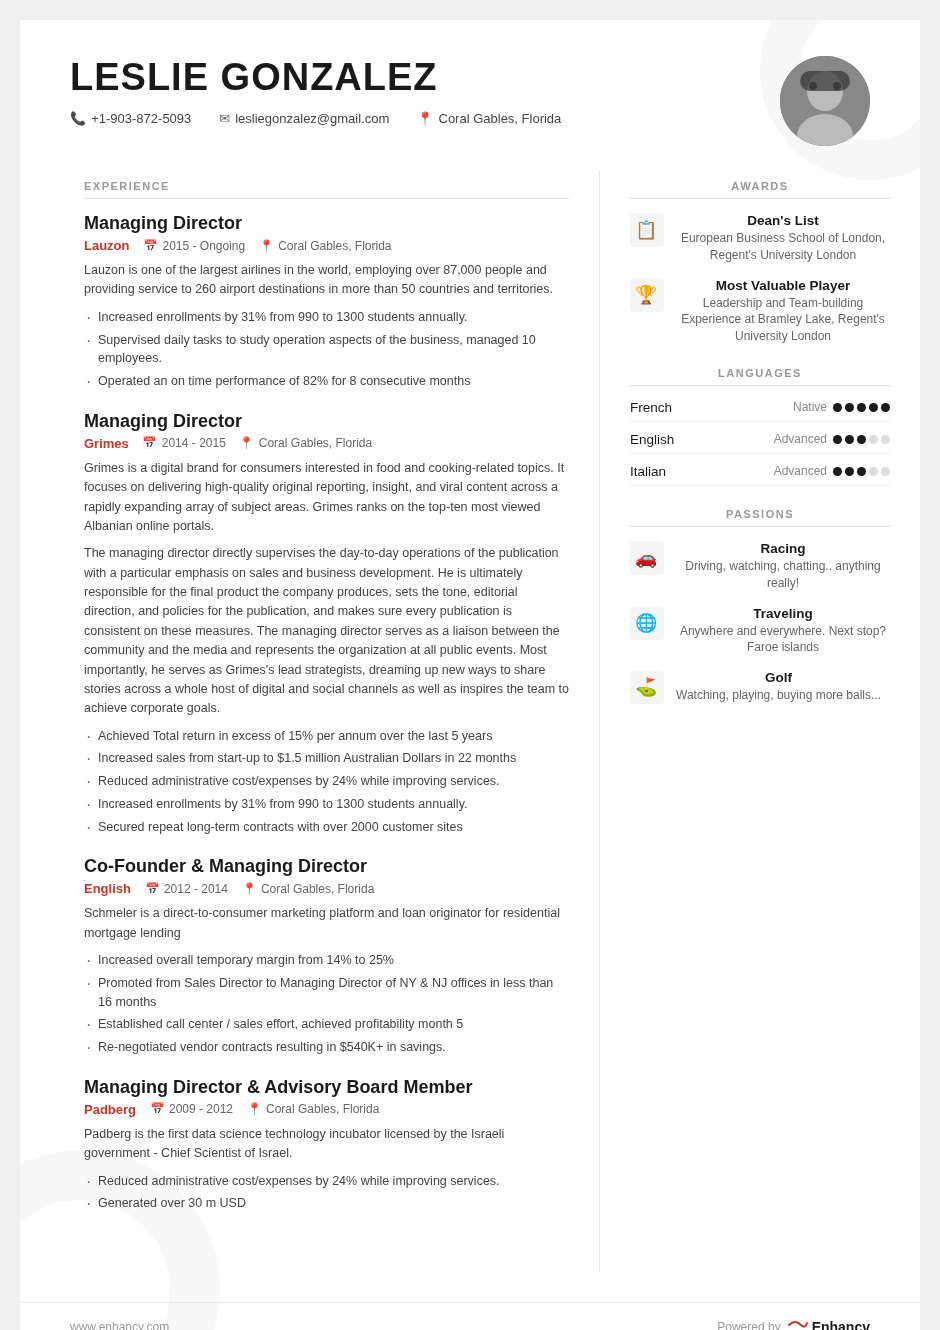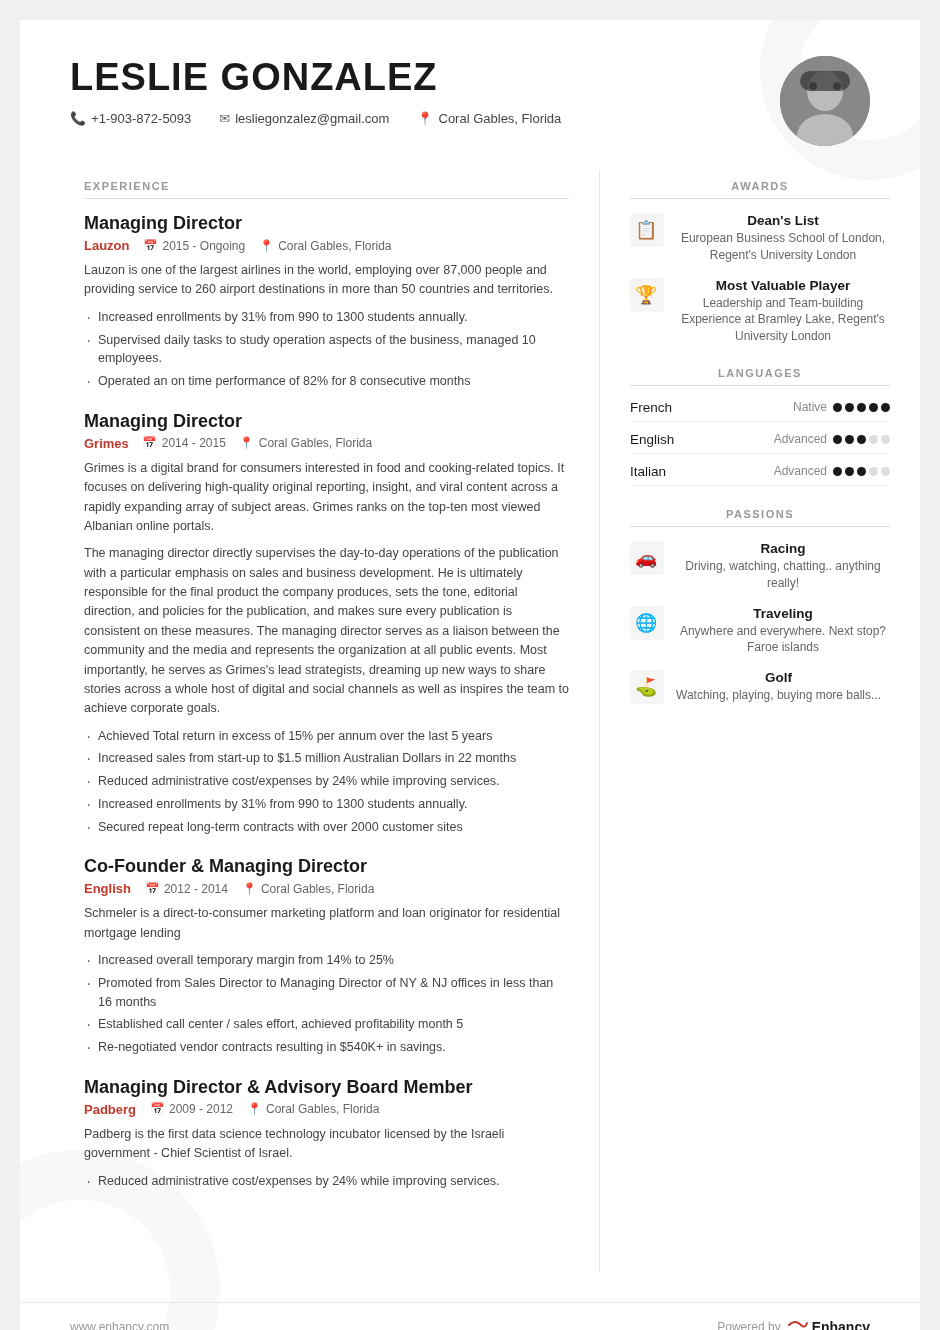--- a/index.html
+++ b/index.html
@@ -446,20 +446,21 @@
       </span>
       <span class="exp-location">
         <span>📍</span>
         Coral Gables, Florida
       </span>
     </div>
     <p class="exp-desc">Padberg is the first data science technology incubator licensed by the Israeli government - Chief Scientist of Israel.</p>
 
     <ul class="bullet-list">
                 <li>Reduced administrative cost/expenses by 24% while improving services.</li>
+                <li>Generated over 30 m USD</li>
               </ul>
   </div>
           </div>
       </div>
     </div>
 
     <div class="right-col">
 
       <div class="section">
         <div class="section-title">AWARDS</div>

